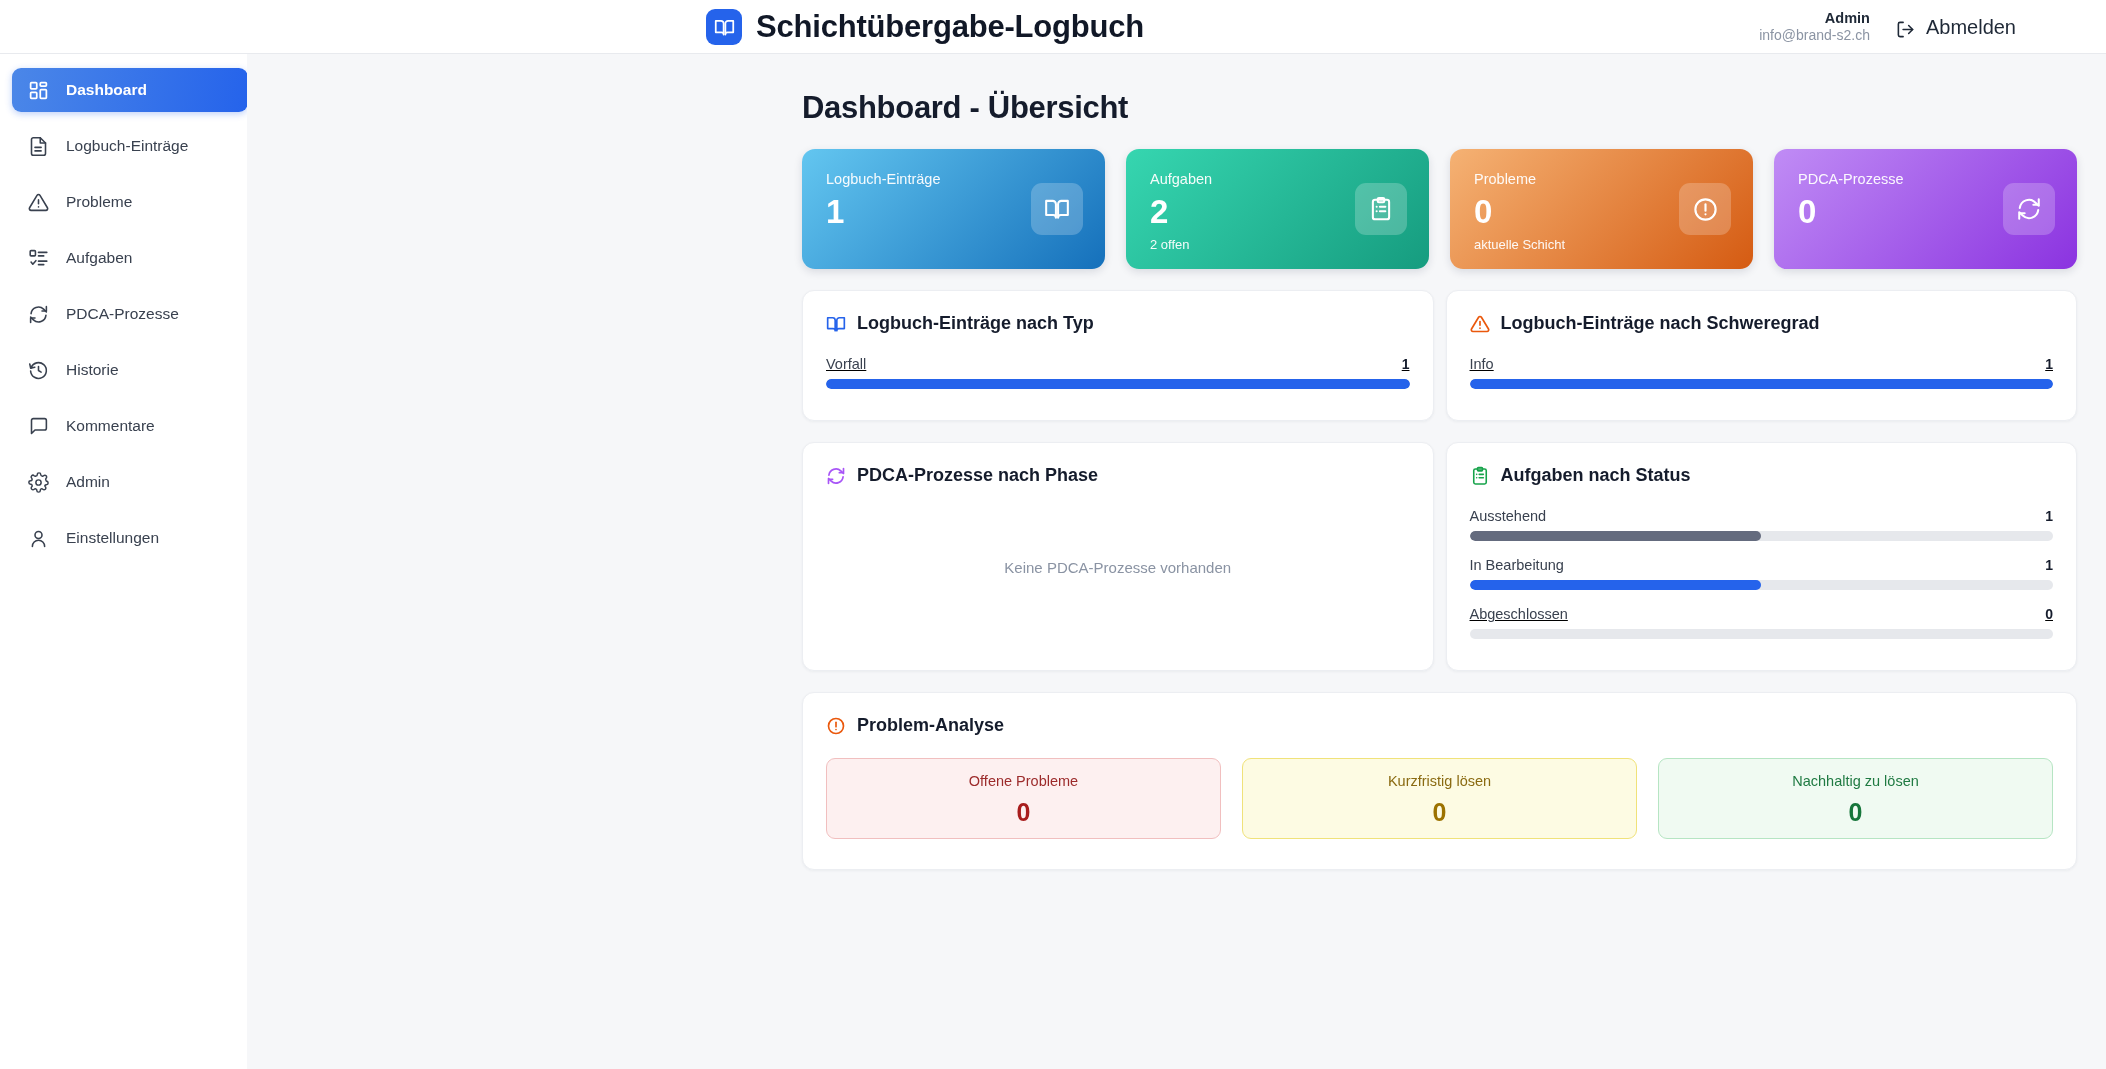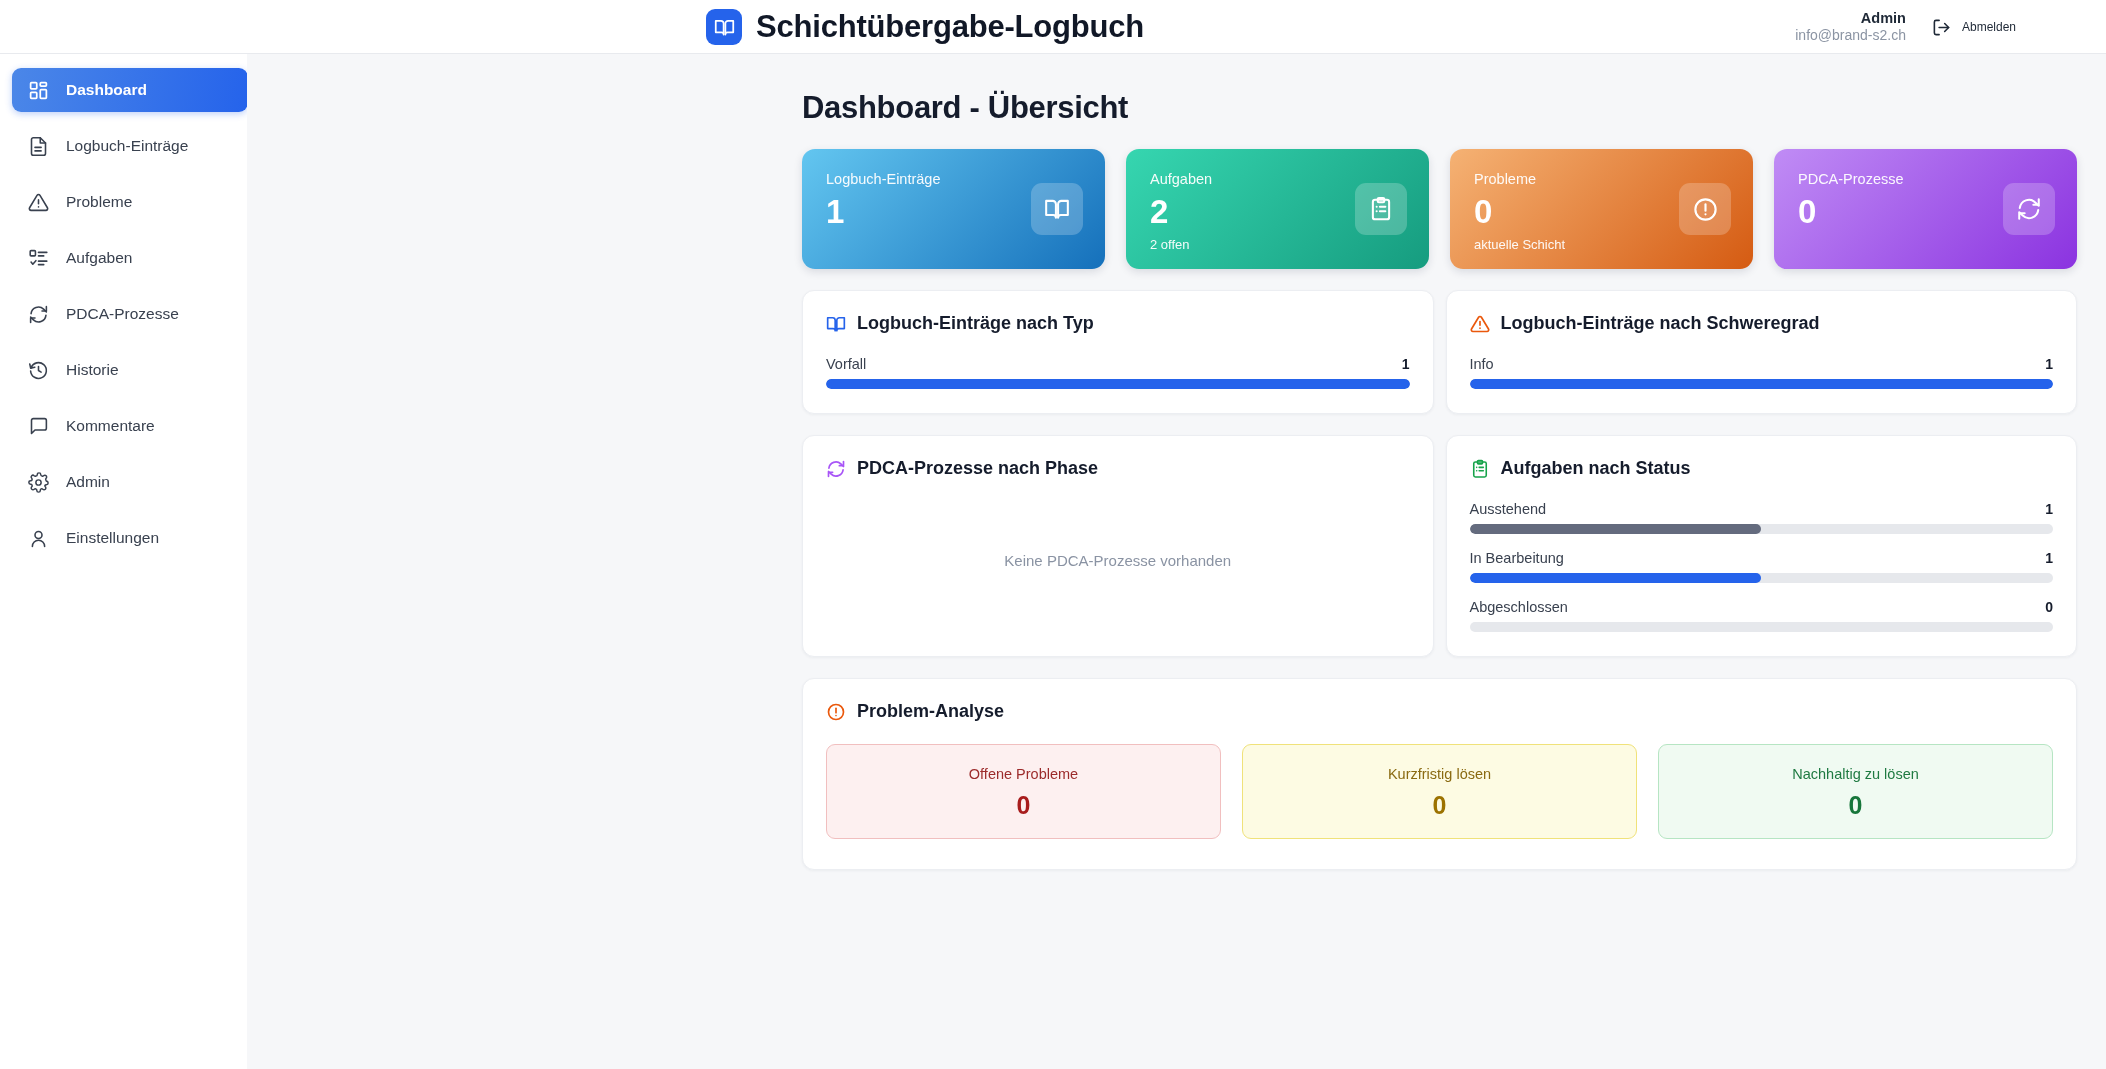--- a/index.html
+++ b/index.html
@@ -35,22 +35,22 @@
     letter-spacing: -0.2px; white-space: nowrap;
   }
   .topbar-right {
     position: absolute; right: 90px; top: 0; height: 54px;
     display: flex; align-items: center; gap: 26px;
   }
   .user-block { text-align: right; line-height: 1.25; }
   .user-name { font-size: 14.5px; font-weight: 700; color: #1f2937; }
   .user-mail { font-size: 14px; color: #8b94a3; }
   .logout {
-    display: flex; align-items: center; gap: 11px;
-    font-size: 12px; color: #1f2937; cursor: pointer;
+    display: flex; align-items: flex-end; gap: 11px;
+    font-size: 20px; color: #1f2937; cursor: pointer;
   }
 
   
   .sidebar {
     position: absolute; left: 0; top: 54px;
     width: 267px; height: 1015px;
     background: #ffffff;
     border-right: 7px solid #fca5a5;
     padding: 14px 12px 0 12px;
   }
@@ -127,36 +127,36 @@
   }
   .panel-head .p-ico { display: flex; width: 20px; height: 20px; flex: 0 0 auto; }
 
   .panel.tall { min-height: 197px; }
   .empty-msg {
     display: flex; align-items: center; justify-content: center;
     height: 118px; color: #8a93a3; font-size: 15px;
   }
 
   .bar-row { margin-bottom: 16px; }
-  .bar-row:last-child { margin-bottom: 1px; }
+  .bar-row:last-child { margin-bottom: 8px; text-decoration: underline; }
   .bar-top {
     display: flex; justify-content: space-between; align-items: baseline;
     font-size: 14.5px; color: #39414f; margin-bottom: 7px;
   }
   .bar-val { font-weight: 700; color: #151c2c; font-size: 14px; }
   .bar-track {
     height: 10px; border-radius: 6px; background: #e6e8ec; overflow: hidden;
   }
   .bar-fill { height: 100%; border-radius: 6px; }
 
   
   .panel.wide { margin-top: 21px; padding-bottom: 30px; }
   .pa-grid { display: flex; gap: 21px; }
   .pa-card {
-    flex: 1 1 0; height: 95px;
+    flex: 1 1 0; height: 81px;
     border-radius: 9px;
     border: 1px solid;
     display: flex; flex-direction: column;
     align-items: center; justify-content: center; gap: 11px;
   }
   .pa-label { font-size: 14.5px; font-weight: 500; }
   .pa-value { font-size: 25px; font-weight: 700; line-height: 1; }
   .pa-card.red    { background:#fdf0f0; border-color:#f1bfbf; }
   .pa-card.red .pa-label { color:#9c2b2b; } .pa-card.red .pa-value { color:#a81d1d; }
   .pa-card.yellow { background:#fdfbe3; border-color:#f0e27a; }

